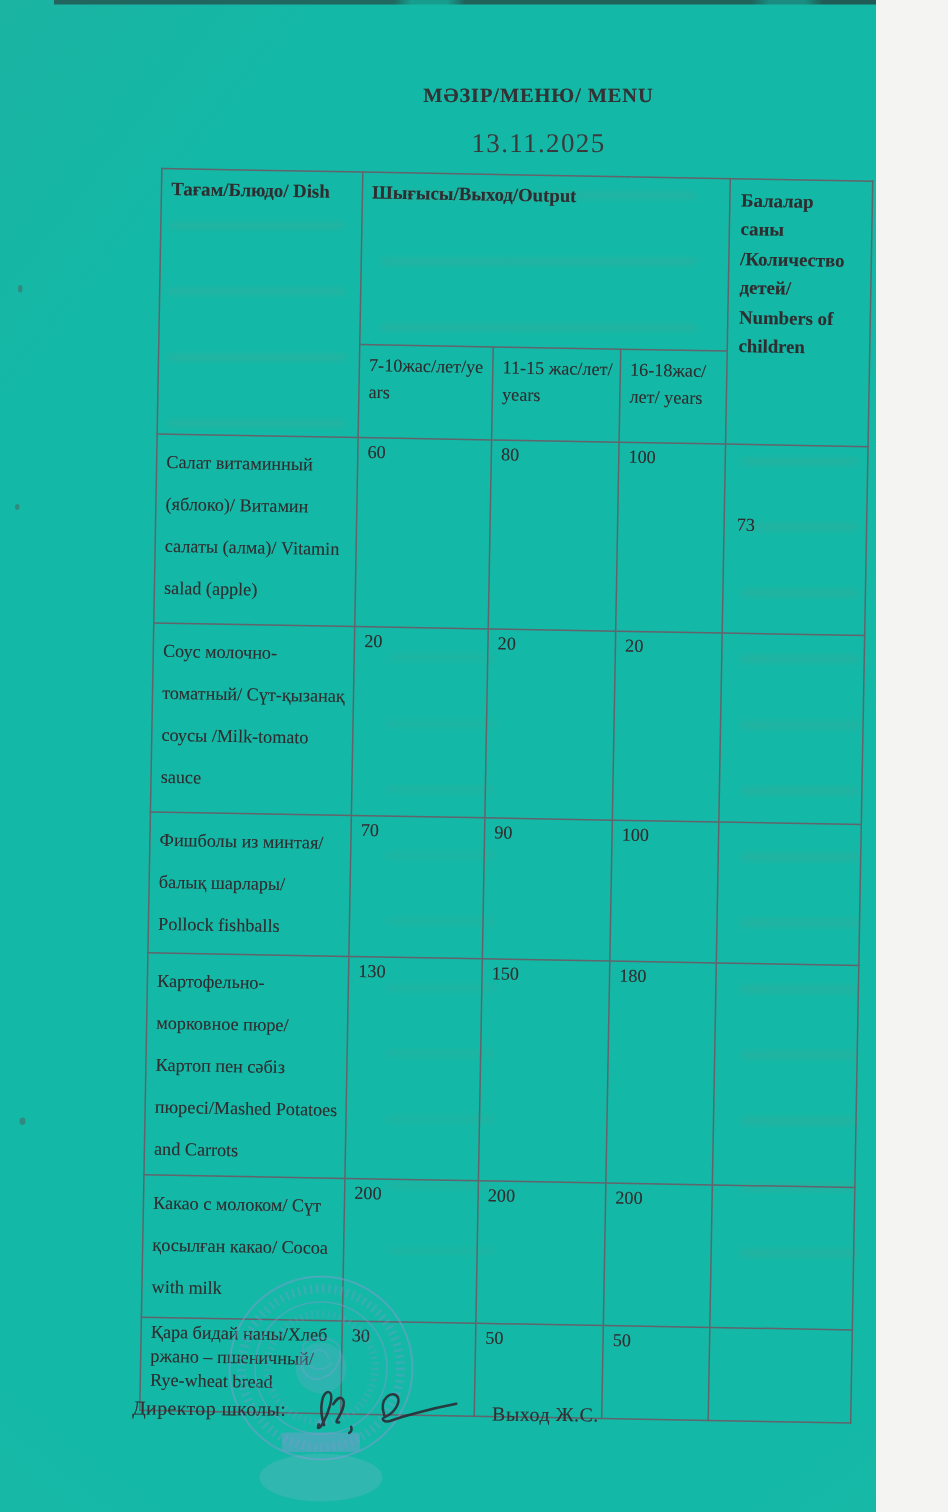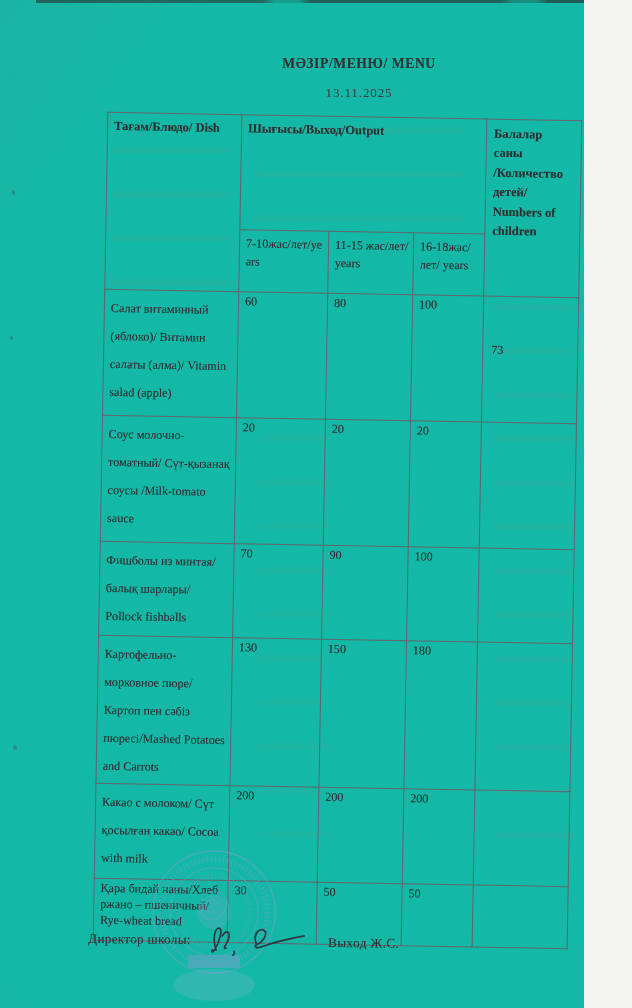--- a/index.html
+++ b/index.html
@@ -21,21 +21,21 @@
   .ghost{position:absolute;filter:blur(1.6px);border-radius:4px;pointer-events:none;
     background:repeating-linear-gradient(180deg, rgba(145,140,128,0.14) 0 5px, rgba(145,140,128,0) 5px 44px);}
   .g1{left:588px;top:140px;width:38px;height:690px;}
   .g2{left:494px;top:305px;width:78px;height:545px;opacity:.8;}
   .g3{left:112px;top:148px;width:118px;height:140px;opacity:.85;}
   .g4{left:254px;top:128px;width:210px;height:98px;opacity:.8;}
   .g5{left:258px;top:436px;width:72px;height:400px;opacity:.55;}
   
   .doc-header{position:absolute;left:90px;top:56px;width:538px;text-align:center;}
   .doc-title{font-weight:bold;font-size:13.6px;letter-spacing:.6px;color:#333336;text-shadow:0 0 .4px rgba(50,50,50,.5);}
-  .doc-date{margin-top:13px;font-size:13px;letter-spacing:.9px;color:#3a3a3c;}
+  .doc-date{margin-top:13px;font-size:18px;letter-spacing:.9px;color:#3a3a3c;}
   
   .table-wrap{position:absolute;left:100px;top:116px;width:476px;transform:rotate(1.02deg);transform-origin:50% 50%;}
   table{border-collapse:collapse;table-layout:fixed;width:474px;}
   td{border:1px solid #63636b;vertical-align:top;font-size:12.1px;line-height:1.28;
      padding:3px 3px 3px 6px;overflow:hidden;color:#2e2e31;text-shadow:0 0 .3px rgba(60,60,60,.45);}
   tr:nth-child(1){height:115px;}
   tr:nth-child(2){height:62px;}
   tr:nth-child(3){height:126px;}
   tr:nth-child(4){height:126px;}
   tr:nth-child(5){height:94px;}

